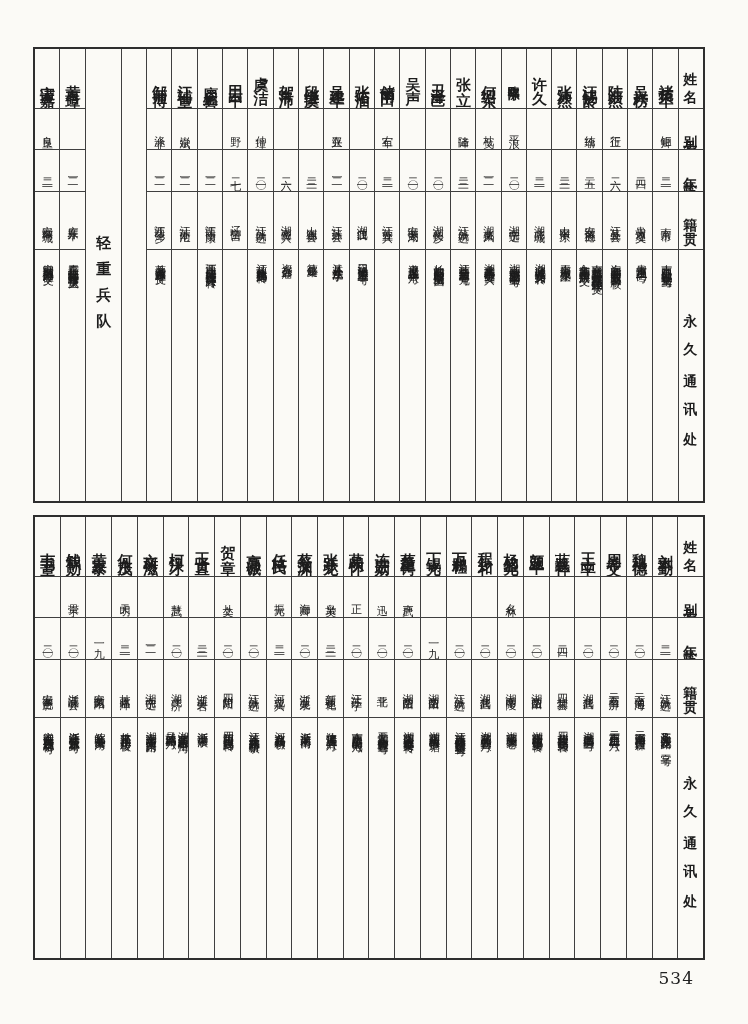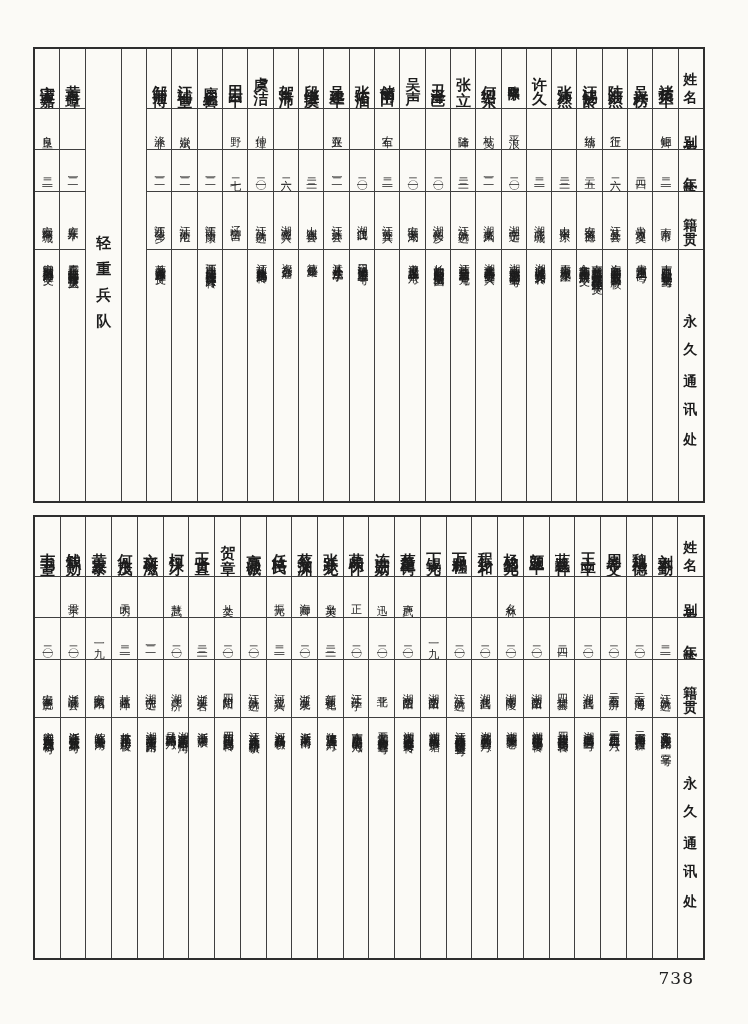--- a/index.html
+++ b/index.html
@@ -909,14 +909,14 @@
           <span class="vtext sm">二〇</span>
         </div>
         <div class="cell c-origin">
           <span class="vtext sm">安徽合肥</span>
         </div>
         <div class="cell c-addr">
           <span class="vtext addr">安徽合肥大东门外观德桥一号</span>
         </div>
       </div>
     </div>
-  <div class="page-number">738</div>
+  <div class="page-number">534</div>
 </div>
 
 </body></html>

